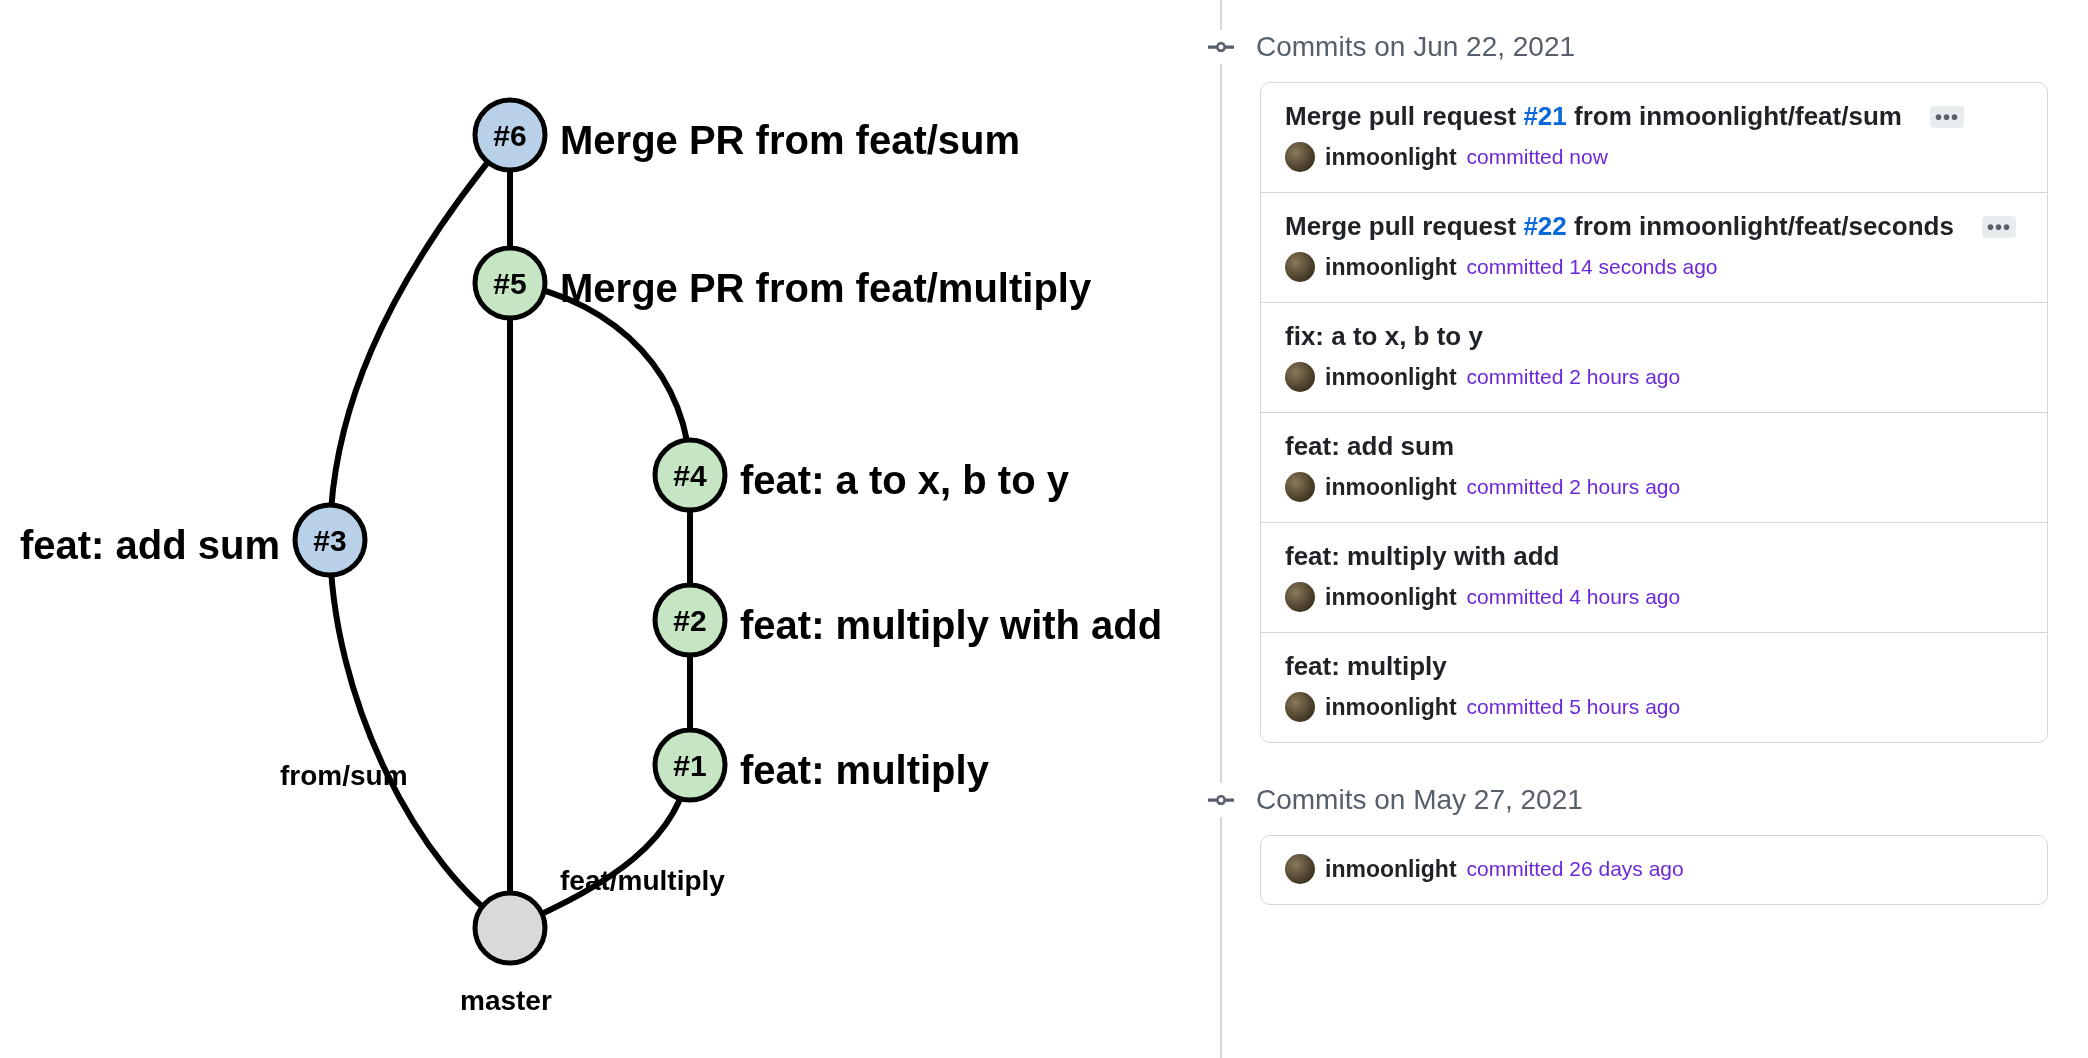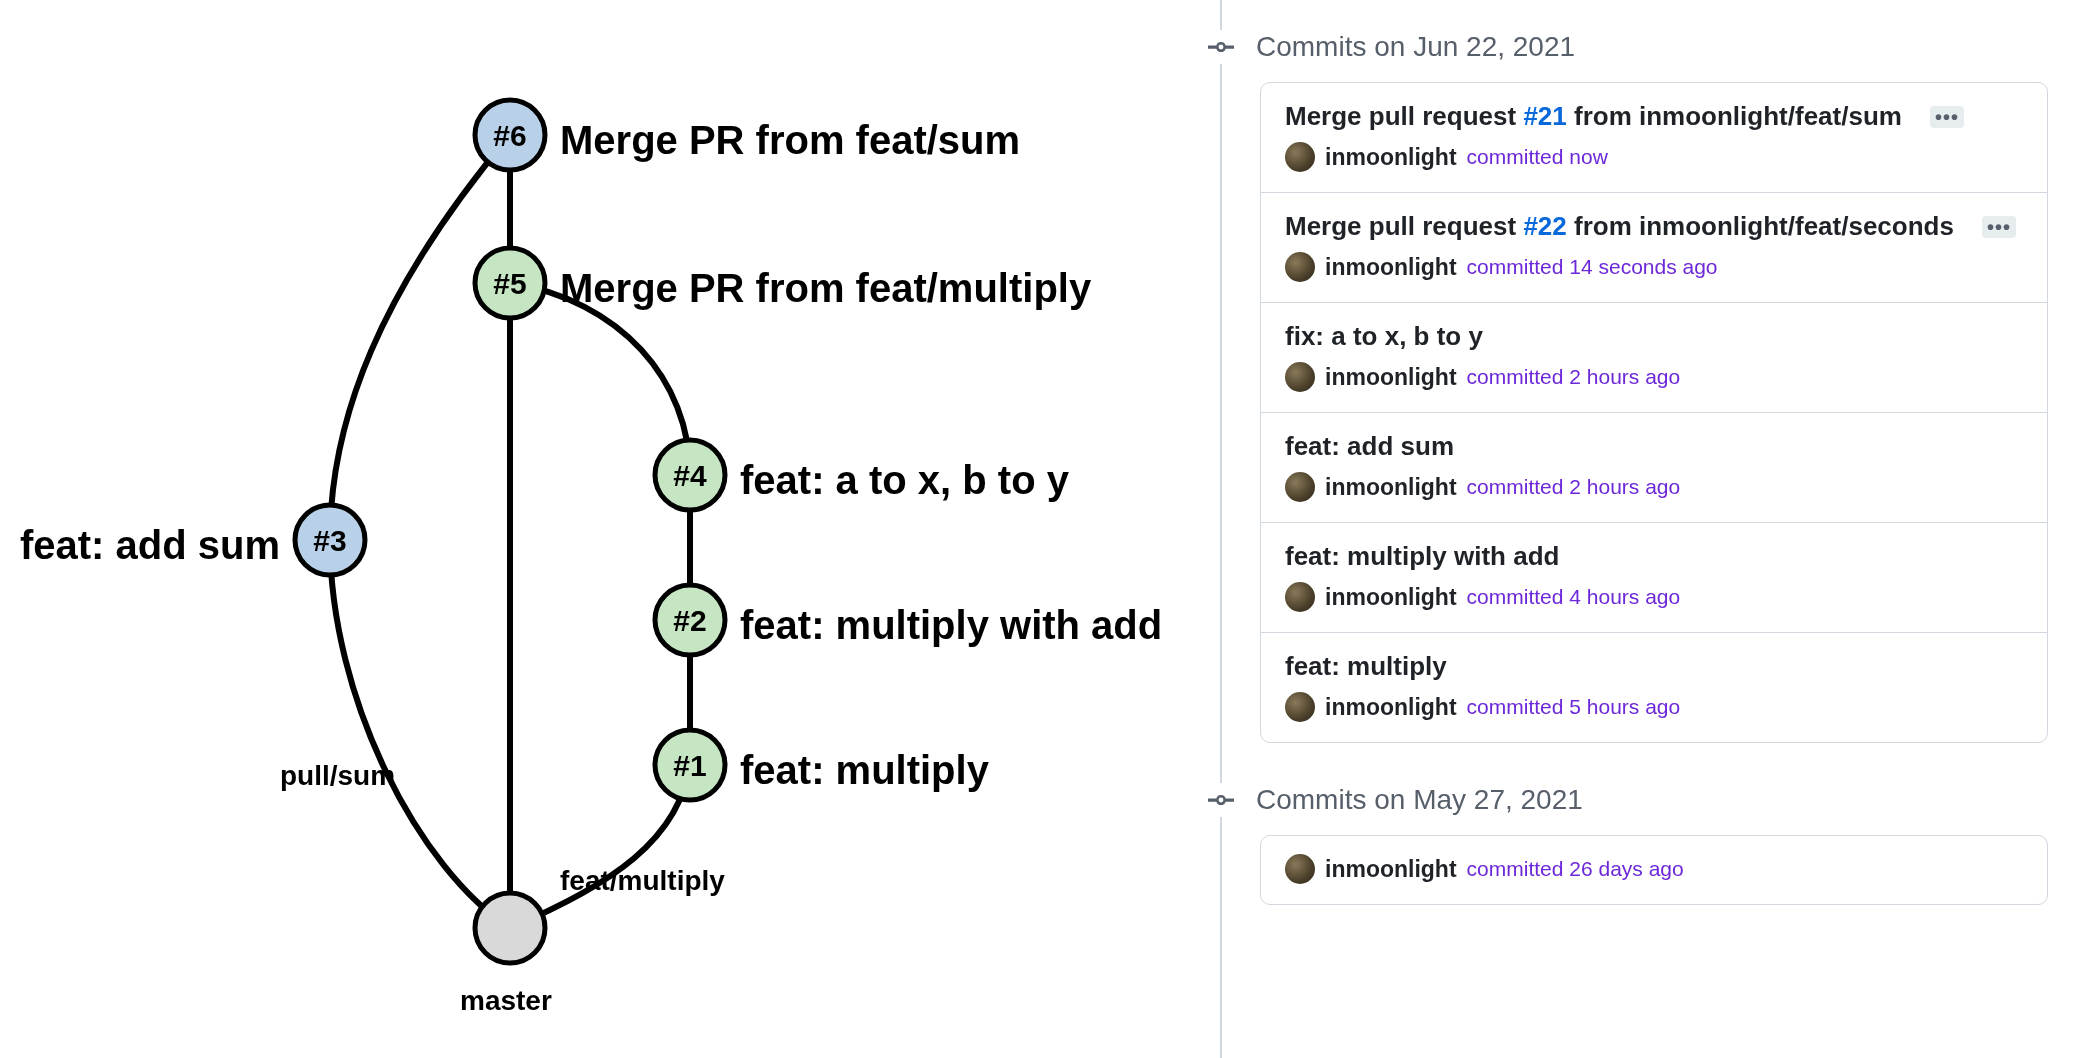--- a/index.html
+++ b/index.html
@@ -183,21 +183,21 @@
     <circle class="node-gray" cx="510" cy="928" r="35"></circle>
   </svg>
 
   <div class="node-text" style="left:560px; top:118px">Merge PR from feat/sum</div>
   <div class="node-text" style="left:560px; top:266px">Merge PR from feat/multiply</div>
   <div class="node-text" style="left:740px; top:458px">feat: a to x, b to y</div>
   <div class="node-text" style="right:900px; top:523px; text-align:right">feat: add sum</div>
   <div class="node-text" style="left:740px; top:603px">feat: multiply with add</div>
   <div class="node-text" style="left:740px; top:748px">feat: multiply</div>
 
-  <div class="branch-label" style="left:280px; top:760px">pull/sum</div>
+  <div class="branch-label" style="left:280px; top:760px">from/sum</div>
   <div class="branch-label" style="left:560px; top:865px">feat/multiply</div>
   <div class="branch-label" style="left:460px; top:985px">master</div>
 </div>
 
 <div class="right-panel">
   <div class="timeline"></div>
 
   <div class="date-header">
     <span class="date-circle">
       <svg width="26" height="26" viewBox="0 0 16 16">

